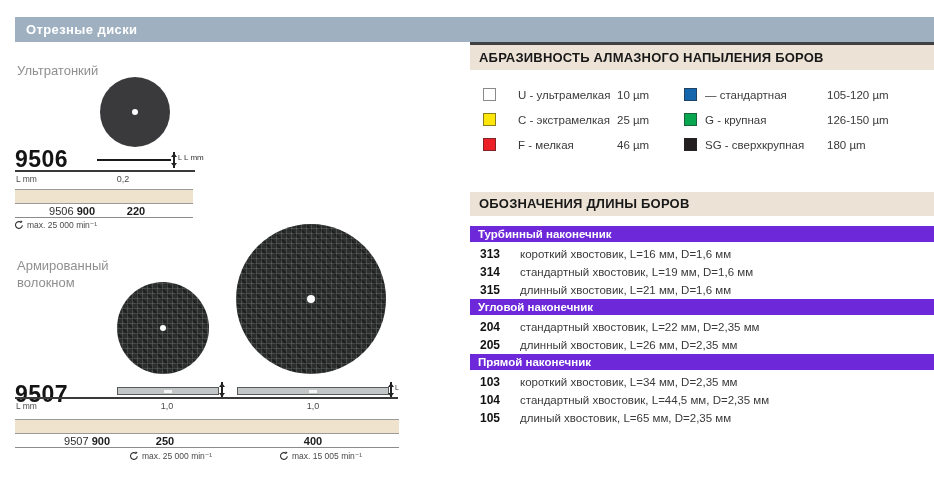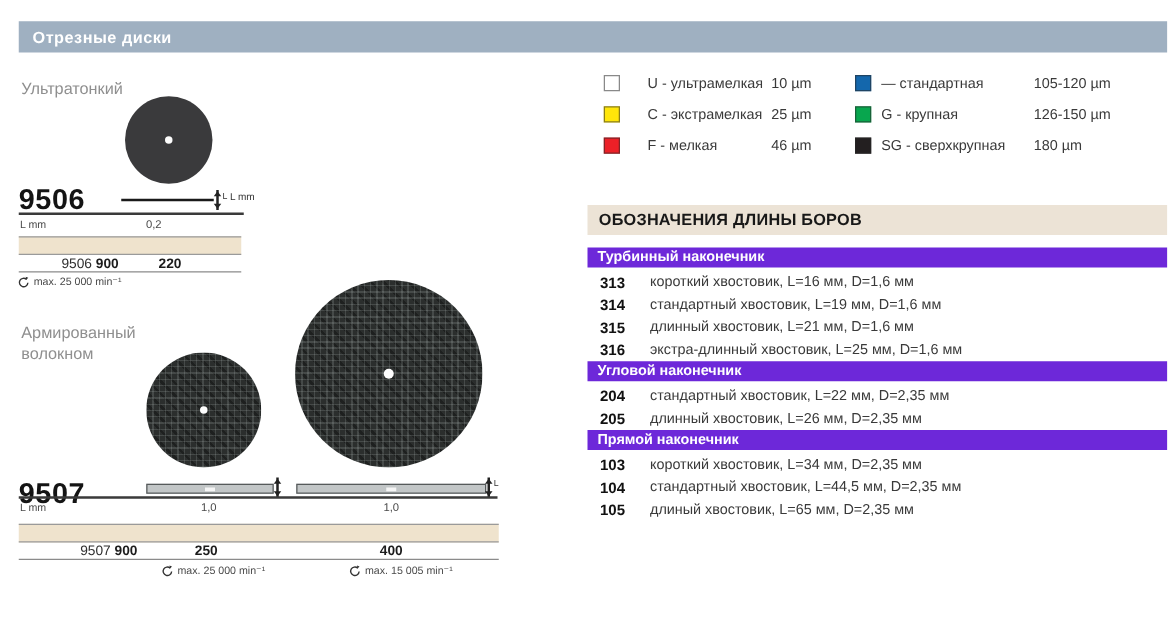--- a/index.html
+++ b/index.html
@@ -151,20 +151,21 @@
   <div class="speednote" style="left:279px;top:451px;">
     <svg width="10" height="10" viewBox="0 0 10 10">
       <path d="M8.3 5.2a3.4 3.4 0 1 1-1.1-2.7" fill="none" stroke="#333" stroke-width="1.1"></path>
       <path d="M6.6 0.4 L8.6 1.2 L6.9 3.0 Z" fill="#333"></path>
     </svg>
     <span>max. 15 005 min⁻¹</span>
   </div>
 
   <div class="rightcol">
 
+    <div class="beige-header with-topline">АБРАЗИВНОСТЬ АЛМАЗНОГО НАПЫЛЕНИЯ БОРОВ</div>
 
     <div class="legend">
       <div class="legend-col1">
         <div class="legend-item">
           <span class="swatch" style="background: rgb(255, 255, 255);"></span>
           <span class="legend-label">U - ультрамелкая</span>
           <span class="legend-value">10 µm</span>
         </div>
         <div class="legend-item">
           <span class="swatch" style="background: rgb(255, 230, 10);"></span>
@@ -205,24 +206,20 @@
         <span class="len-desc">короткий хвостовик, L=16 мм, D=1,6 мм</span>
       </div>
       <div class="len-row">
         <span class="len-code">314</span>
         <span class="len-desc">стандартный хвостовик, L=19 мм, D=1,6 мм</span>
       </div>
       <div class="len-row">
         <span class="len-code">315</span>
         <span class="len-desc">длинный хвостовик, L=21 мм, D=1,6 мм</span>
       </div>
-      <div class="len-row">
-        <span class="len-code">316</span>
-        <span class="len-desc">экстра-длинный хвостовик, L=25 мм, D=1,6 мм</span>
-      </div>
     </div>
 
     <div class="section-bar">Угловой наконечник</div>
     <div class="sec-rows">
       <div class="len-row">
         <span class="len-code">204</span>
         <span class="len-desc">стандартный хвостовик, L=22 мм, D=2,35 мм</span>
       </div>
       <div class="len-row">
         <span class="len-code">205</span>

